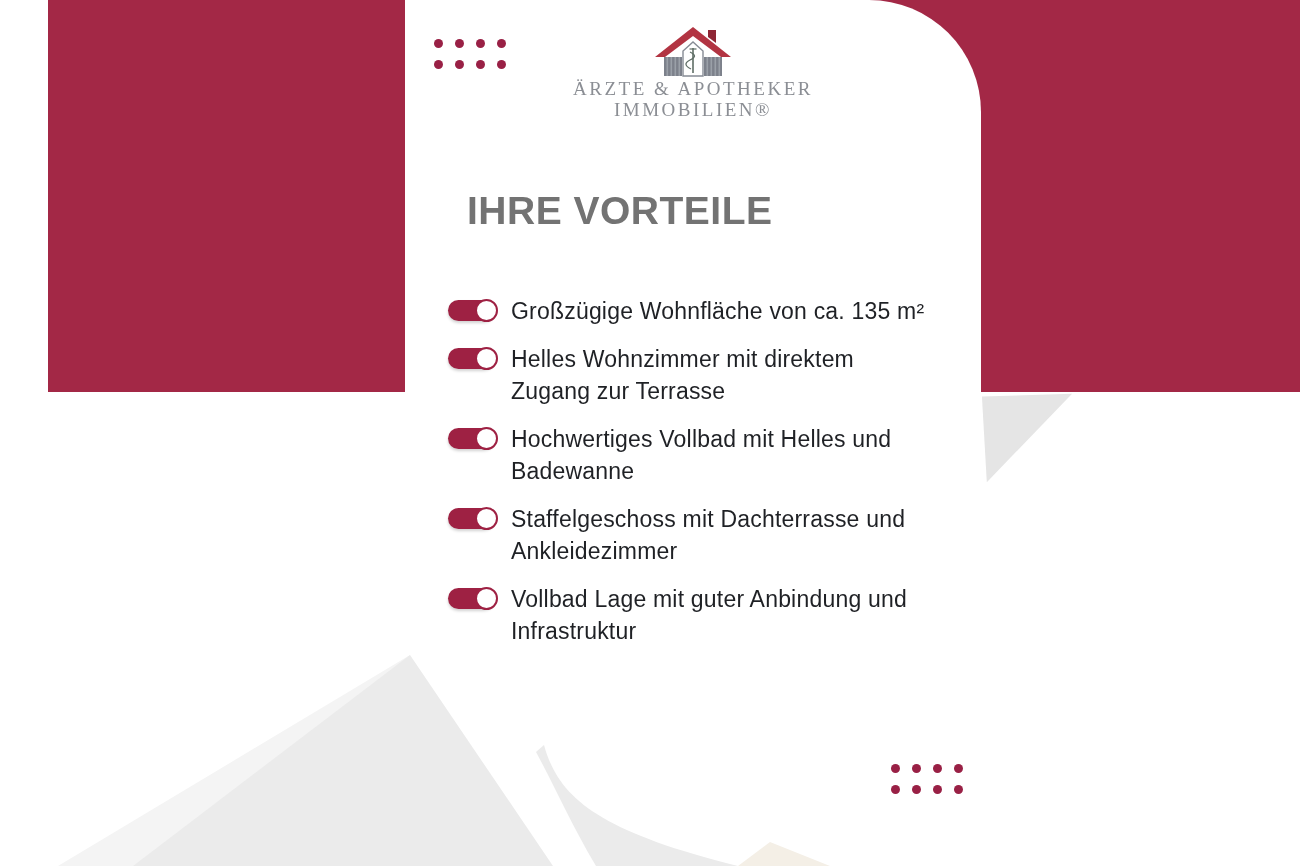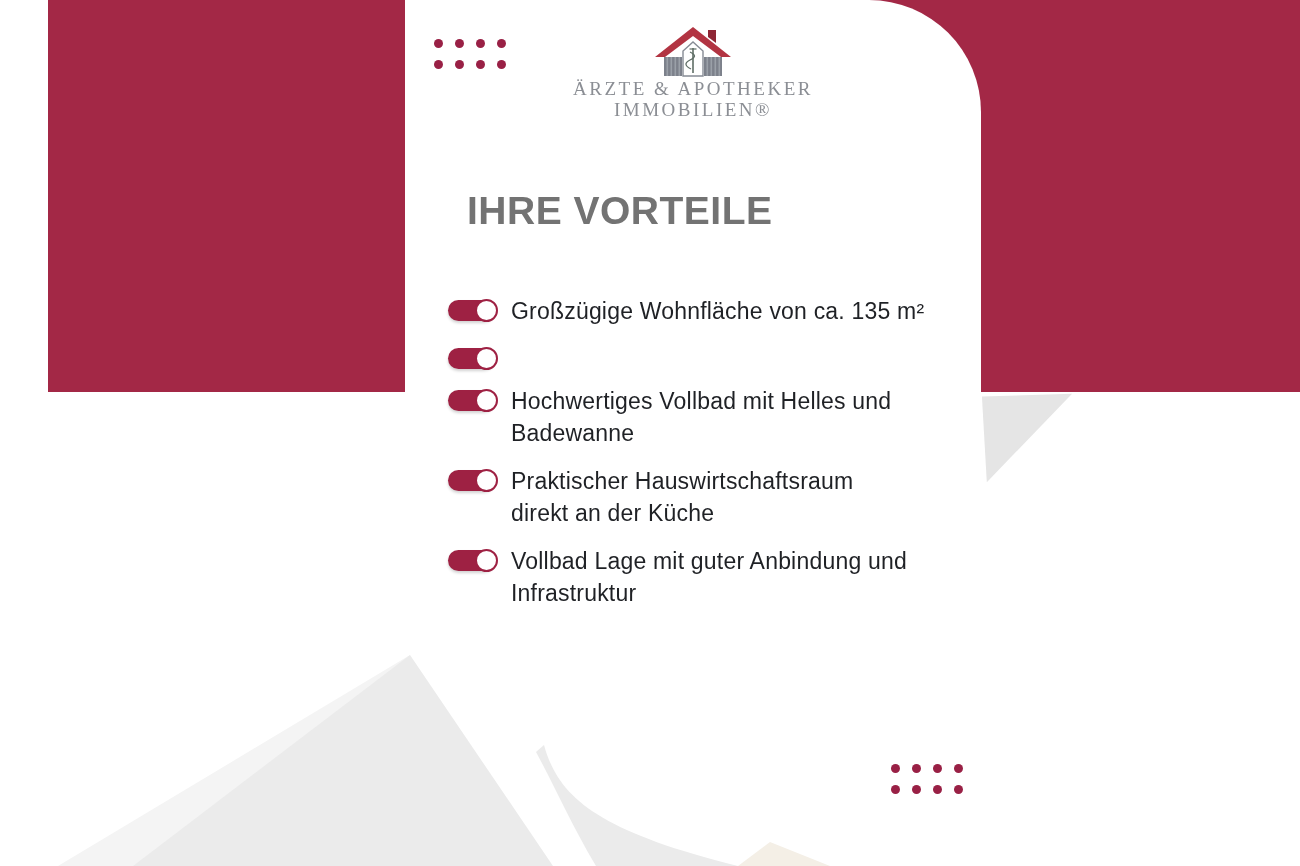--- a/index.html
+++ b/index.html
@@ -130,34 +130,36 @@
     <div class="row">
       <span class="toggle">
           <span class="knob"></span>
         </span>
       <span class="adv-text">Großzügige Wohnfläche von ca. 135 m²</span>
     </div>
     <div class="row">
       <span class="toggle">
           <span class="knob"></span>
         </span>
+      <span class="adv-text">Helles Wohnzimmer mit direktem
+Zugang zur Terrasse</span>
     </div>
     <div class="row">
       <span class="toggle">
           <span class="knob"></span>
         </span>
       <span class="adv-text">Hochwertiges Vollbad mit Helles und
 Badewanne</span>
     </div>
     <div class="row">
       <span class="toggle">
           <span class="knob"></span>
         </span>
-      <span class="adv-text">Praktischer Hauswirtschaftsraum
-direkt an der Küche</span>
+      <span class="adv-text">Staffelgeschoss mit Dachterrasse und
+Ankleidezimmer</span>
     </div>
     <div class="row">
       <span class="toggle">
           <span class="knob"></span>
         </span>
       <span class="adv-text">Vollbad Lage mit guter Anbindung und
 Infrastruktur</span>
     </div>
   </div>
 

